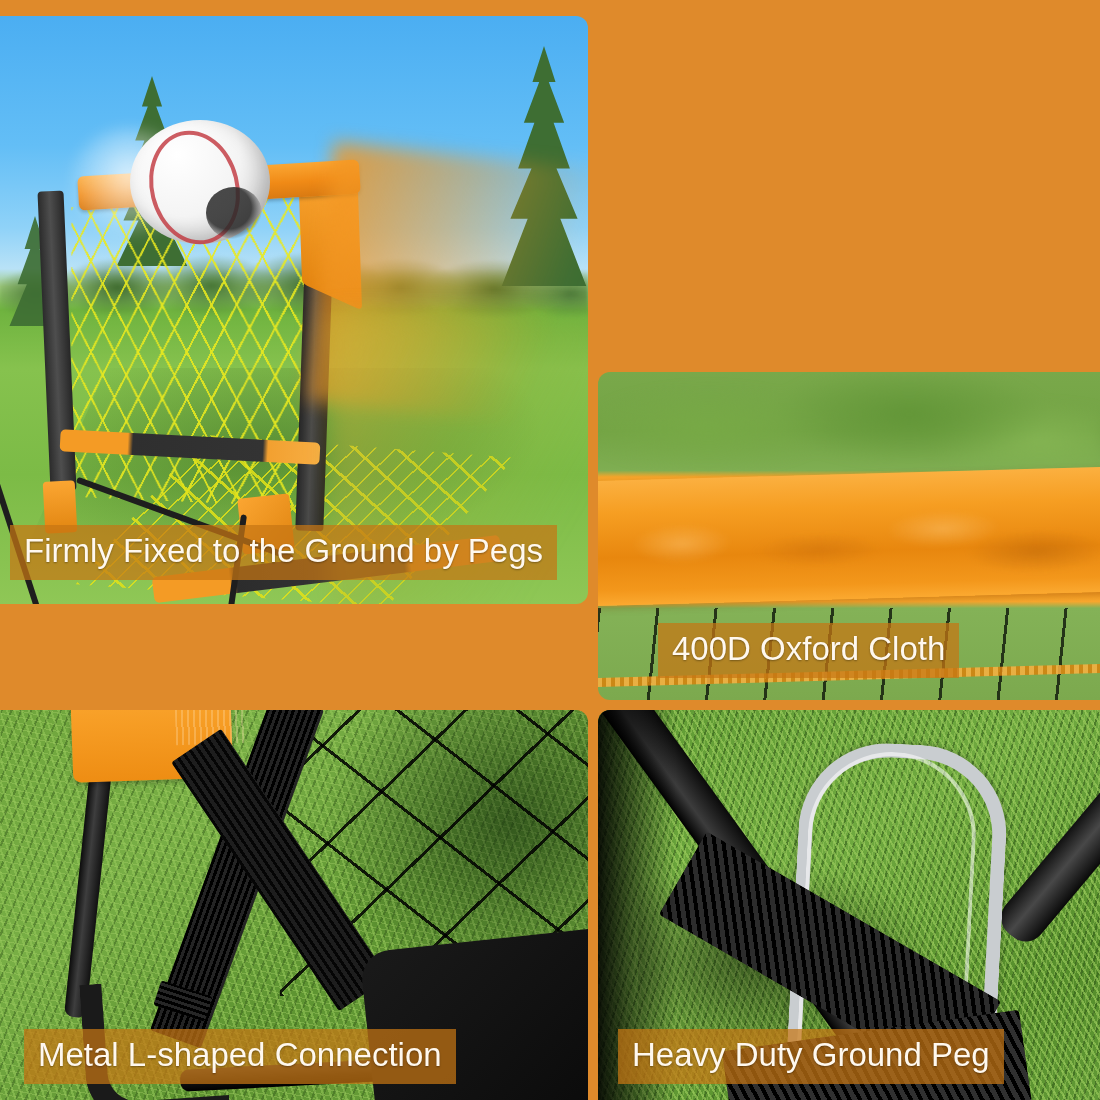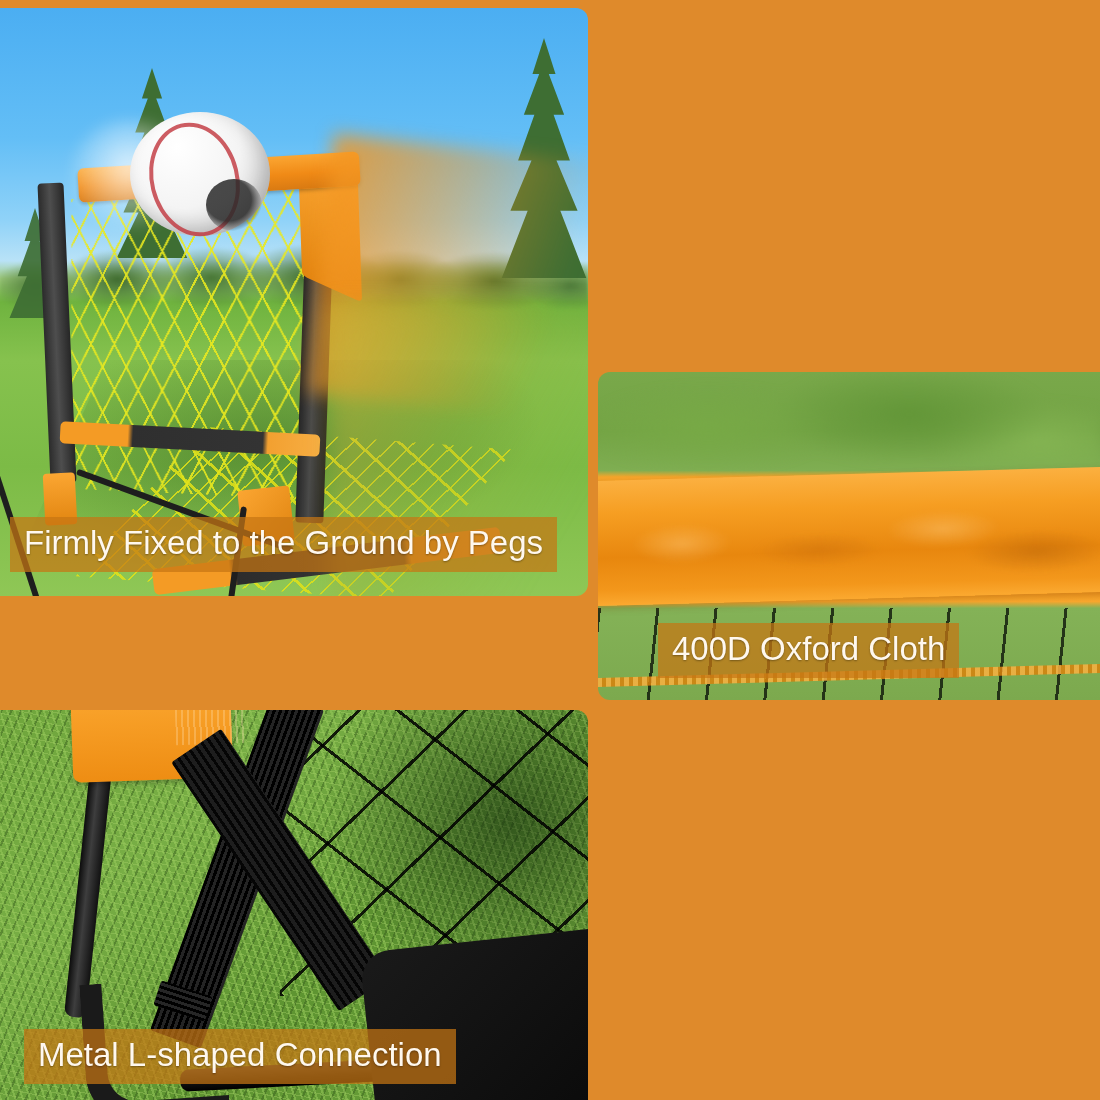--- a/index.html
+++ b/index.html
@@ -21,21 +21,21 @@
 
   
   .panel {
     position: absolute;
     overflow: hidden;
     border-radius: 10px;
   }
 
   
   #panel-goal {
-    left: 0; top: 8px; width: 588px; height: 588px;
+    left: 0; top: 16px; width: 588px; height: 588px;
     border-radius: 0 12px 12px 0;
     background:
       linear-gradient(to bottom,
         #4BAEF2 0%, #63BEF6 22%, #8FD2F8 36%, #B9E2F7 43%,
         #9FCB7E 46%, #6FB33F 50%, #86C24E 60%, #7CBB46 78%, #8FC756 100%);
     text-decoration: underline;
   }
   
   #panel-goal .treeline {
     position: absolute; left: 0; right: 0; top: 222px; height: 80px;
@@ -499,15 +499,30 @@
     </div>
 
     <div class="web-a"></div>
     <div class="web-b"></div>
     <div class="web-clip"></div>
     <div class="black-fabric"></div>
 
     <div class="caption" id="caption-lshape">Metal L-shaped Connection</div>
   </div>
 
+  <div class="panel" id="panel-peg">
+    <div class="grass-tex2"></div>
+    <div class="shadow-blob"></div>
+    <div class="pole-diag"></div>
+    <div class="pole-diag2"></div>
+
+    <div class="peg"></div>
+    <div class="peg-gloss"></div>
+
+    <div class="webbing"></div>
+    <div class="webbing2"></div>
+    <div class="dark-edge"></div>
+
+    <div class="caption" id="caption-peg">Heavy Duty Ground Peg</div>
+  </div>
 
 
 </div>
 
 </body></html>

